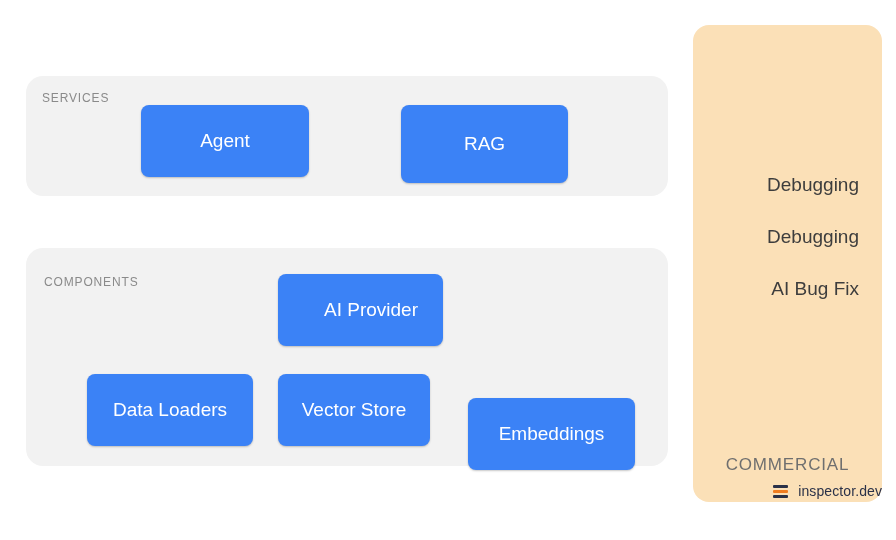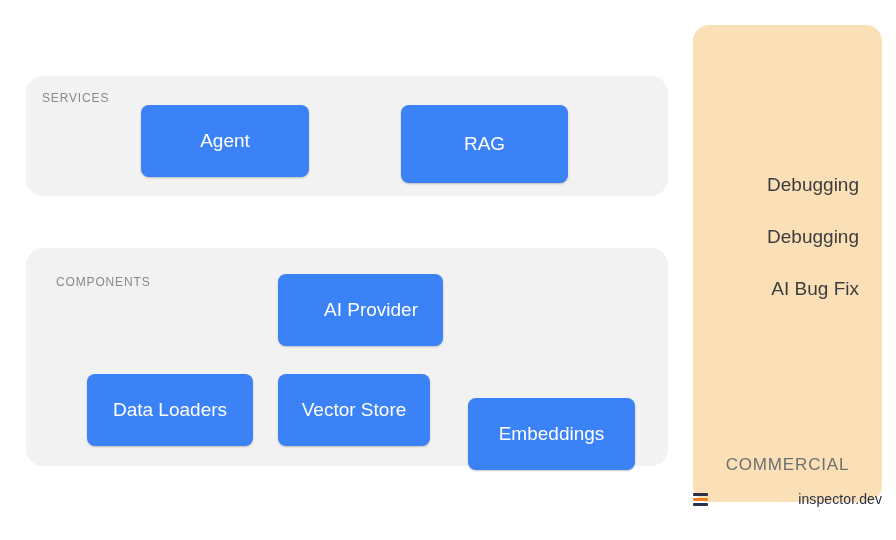--- a/index.html
+++ b/index.html
@@ -46,21 +46,21 @@
     letter-spacing: 0.85px;
     color: #8a8a8a;
     font-family: "Liberation Sans", sans-serif;
     white-space: nowrap;
   }
   #services-label {
     left: 42px;
     top: 91px;
   }
   #components-label {
-    left: 56px;
+    left: 44px;
     top: 275px;
   }
 
   
   .node {
     position: absolute;
     background: #3b82f6;
     border-radius: 8px;
     color: #ffffff;
     font-size: 19px;
@@ -117,24 +117,24 @@
     text-align: center;
   }
   #commercial-label {
     font-size: 17px;
     letter-spacing: 0.85px;
     color: #6f6f6f;
     font-family: "Liberation Sans", sans-serif;
   }
 
   .brand {
-    margin-top: 16px;
+    margin-top: 8px;
     display: flex;
     align-items: center;
-    justify-content: space-between;
+    justify-content: flex-end;
     gap: 10px;
   }
   .brand-icon {
     display: flex;
     flex-direction: column;
     justify-content: center;
     gap: 2px;
     width: 15px;
   }
   .brand-icon i {

